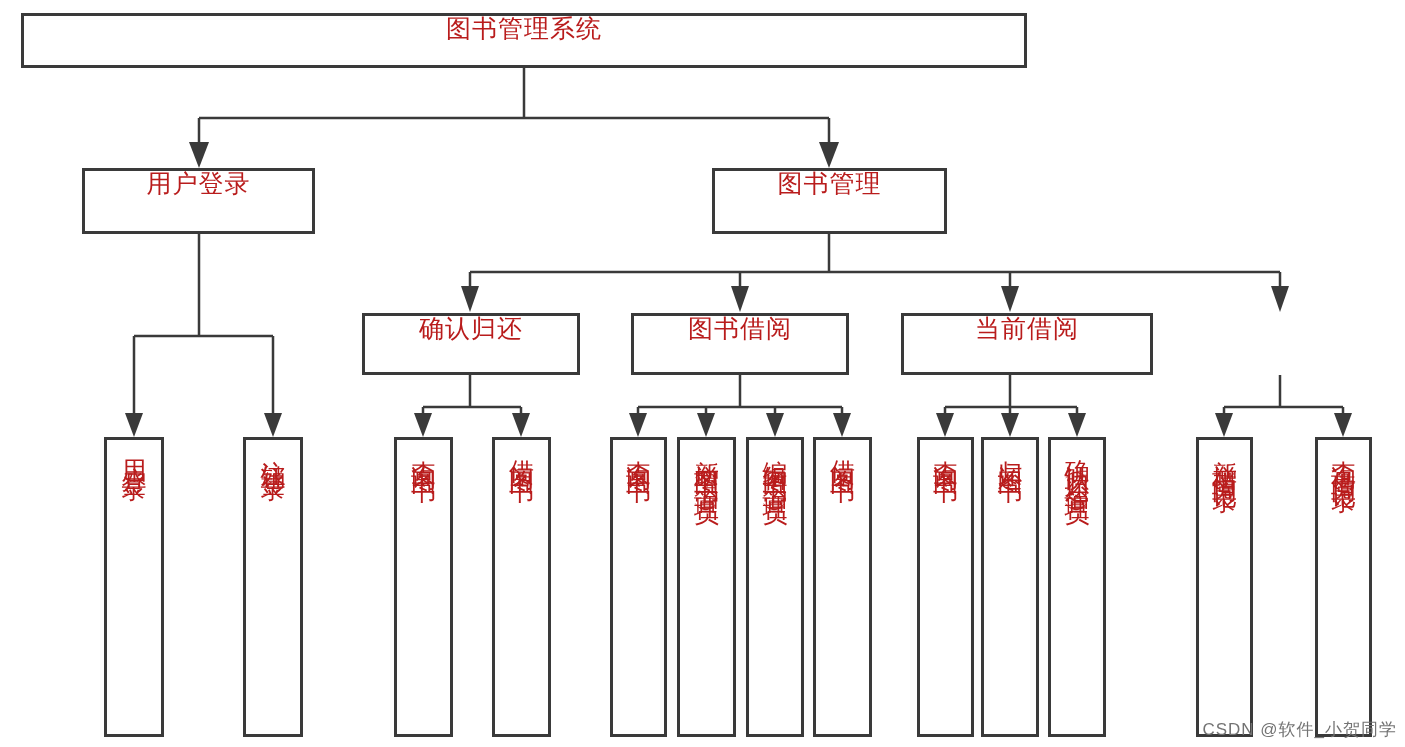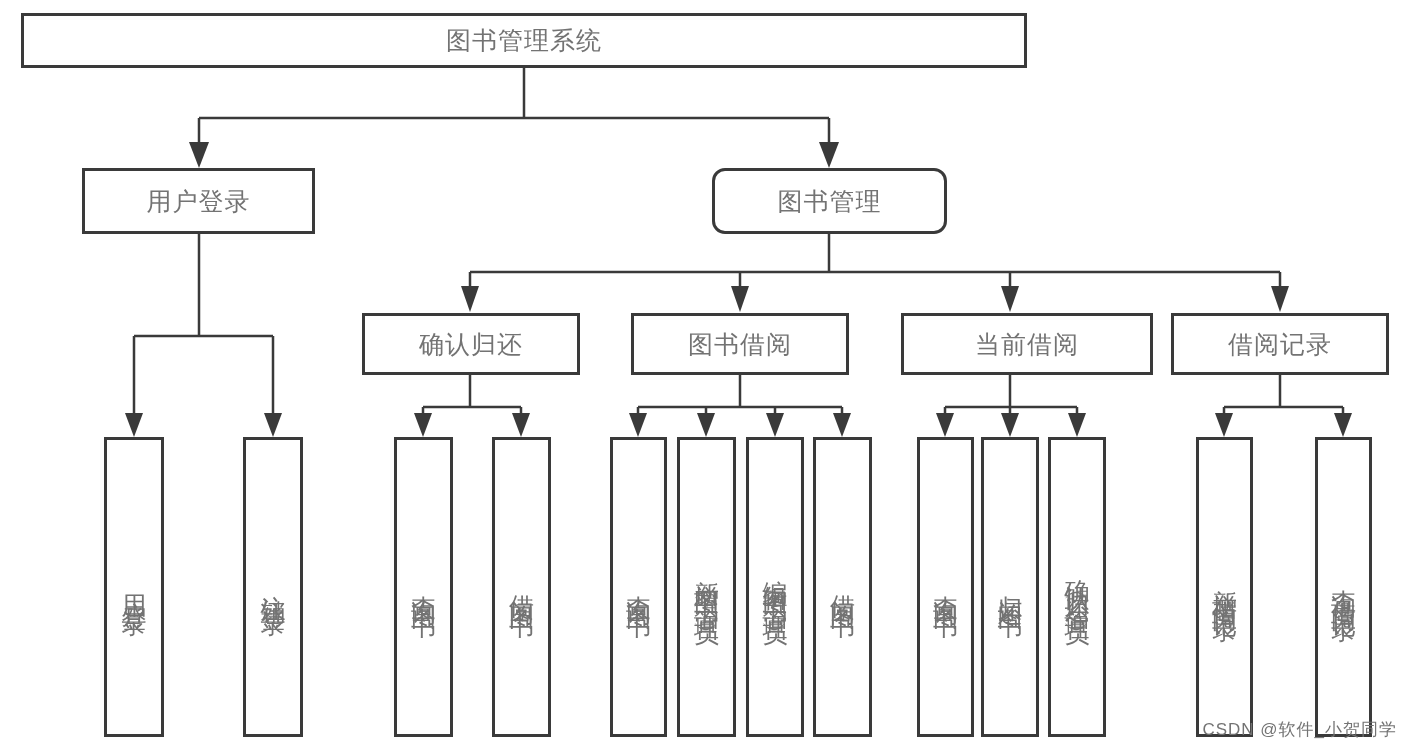--- a/index.html
+++ b/index.html
@@ -25,23 +25,22 @@
     top: 0;
     width: 1405px;
     height: 747px;
   }
   .box {
     position: absolute;
     box-sizing: border-box;
     border: 3px solid #3a3a3a;
     background: #ffffff;
     display: flex;
-    align-items: center;
     justify-content: center;
-    color: #737373;
+    color: #b91c1c;
     font-size: 25px;
     line-height: 1;
   }
   .box.h span {
     letter-spacing: 1px;
     white-space: nowrap;
   }
   .box.v span {
     writing-mode: vertical-rl;
     text-orientation: mixed;
@@ -121,35 +120,32 @@
     </g>
   </svg>
 
   <div class="box h" style="left:21px; top:13px; width:1006px; height:55px;">
     <span>图书管理系统</span>
   </div>
 
   <div class="box h" style="left:82px; top:168px; width:233px; height:66px;">
     <span>用户登录</span>
   </div>
-  <div class="box h" style="left:712px; top:168px; width:235px; height:66px;border-radius:13px;">
+  <div class="box h" style="left:712px; top:168px; width:235px; height:66px;">
     <span>图书管理</span>
   </div>
 
   <div class="box h" style="left:362px; top:313px; width:218px; height:62px;">
     <span>确认归还</span>
   </div>
   <div class="box h" style="left:631px; top:313px; width:218px; height:62px;">
     <span>图书借阅</span>
   </div>
   <div class="box h" style="left:901px; top:313px; width:252px; height:62px;">
     <span>当前借阅</span>
-  </div>
-  <div class="box h" style="left:1171px; top:313px; width:218px; height:62px;">
-    <span>借阅记录</span>
   </div>
 
   <div class="box v" style="left:104px; top:437px; width:60px; height:300px;">
     <span>用户登录</span>
   </div>
   <div class="box v" style="left:243px; top:437px; width:60px; height:300px;">
     <span>注销登录</span>
   </div>
 
   <div class="box v" style="left:394px; top:437px; width:59px; height:300px;">

